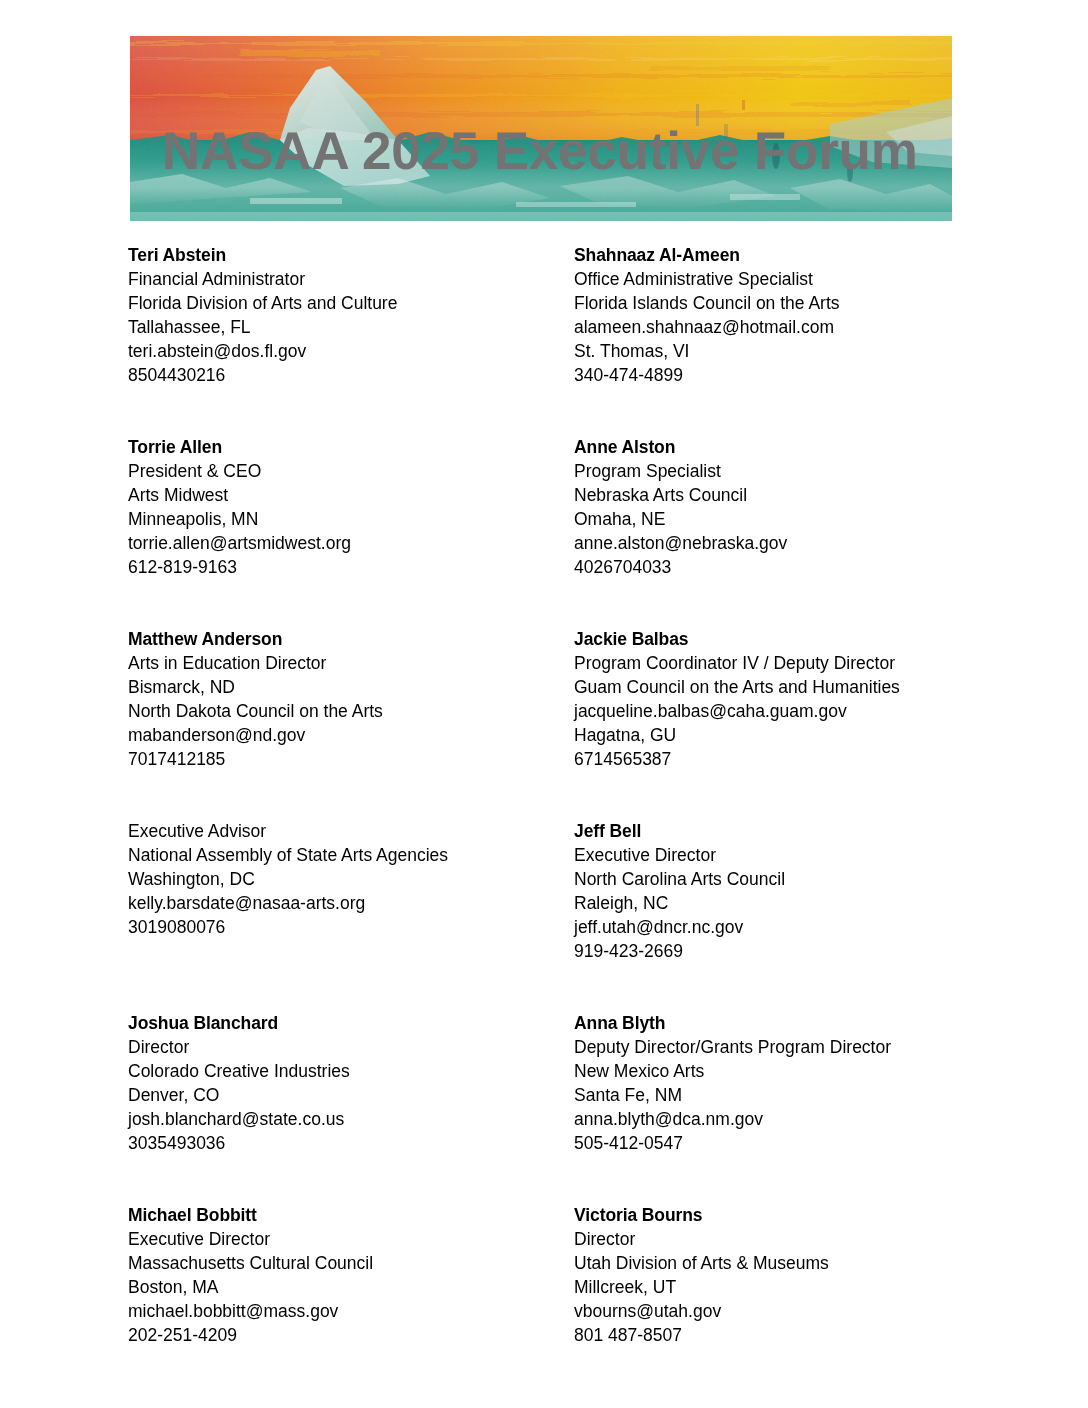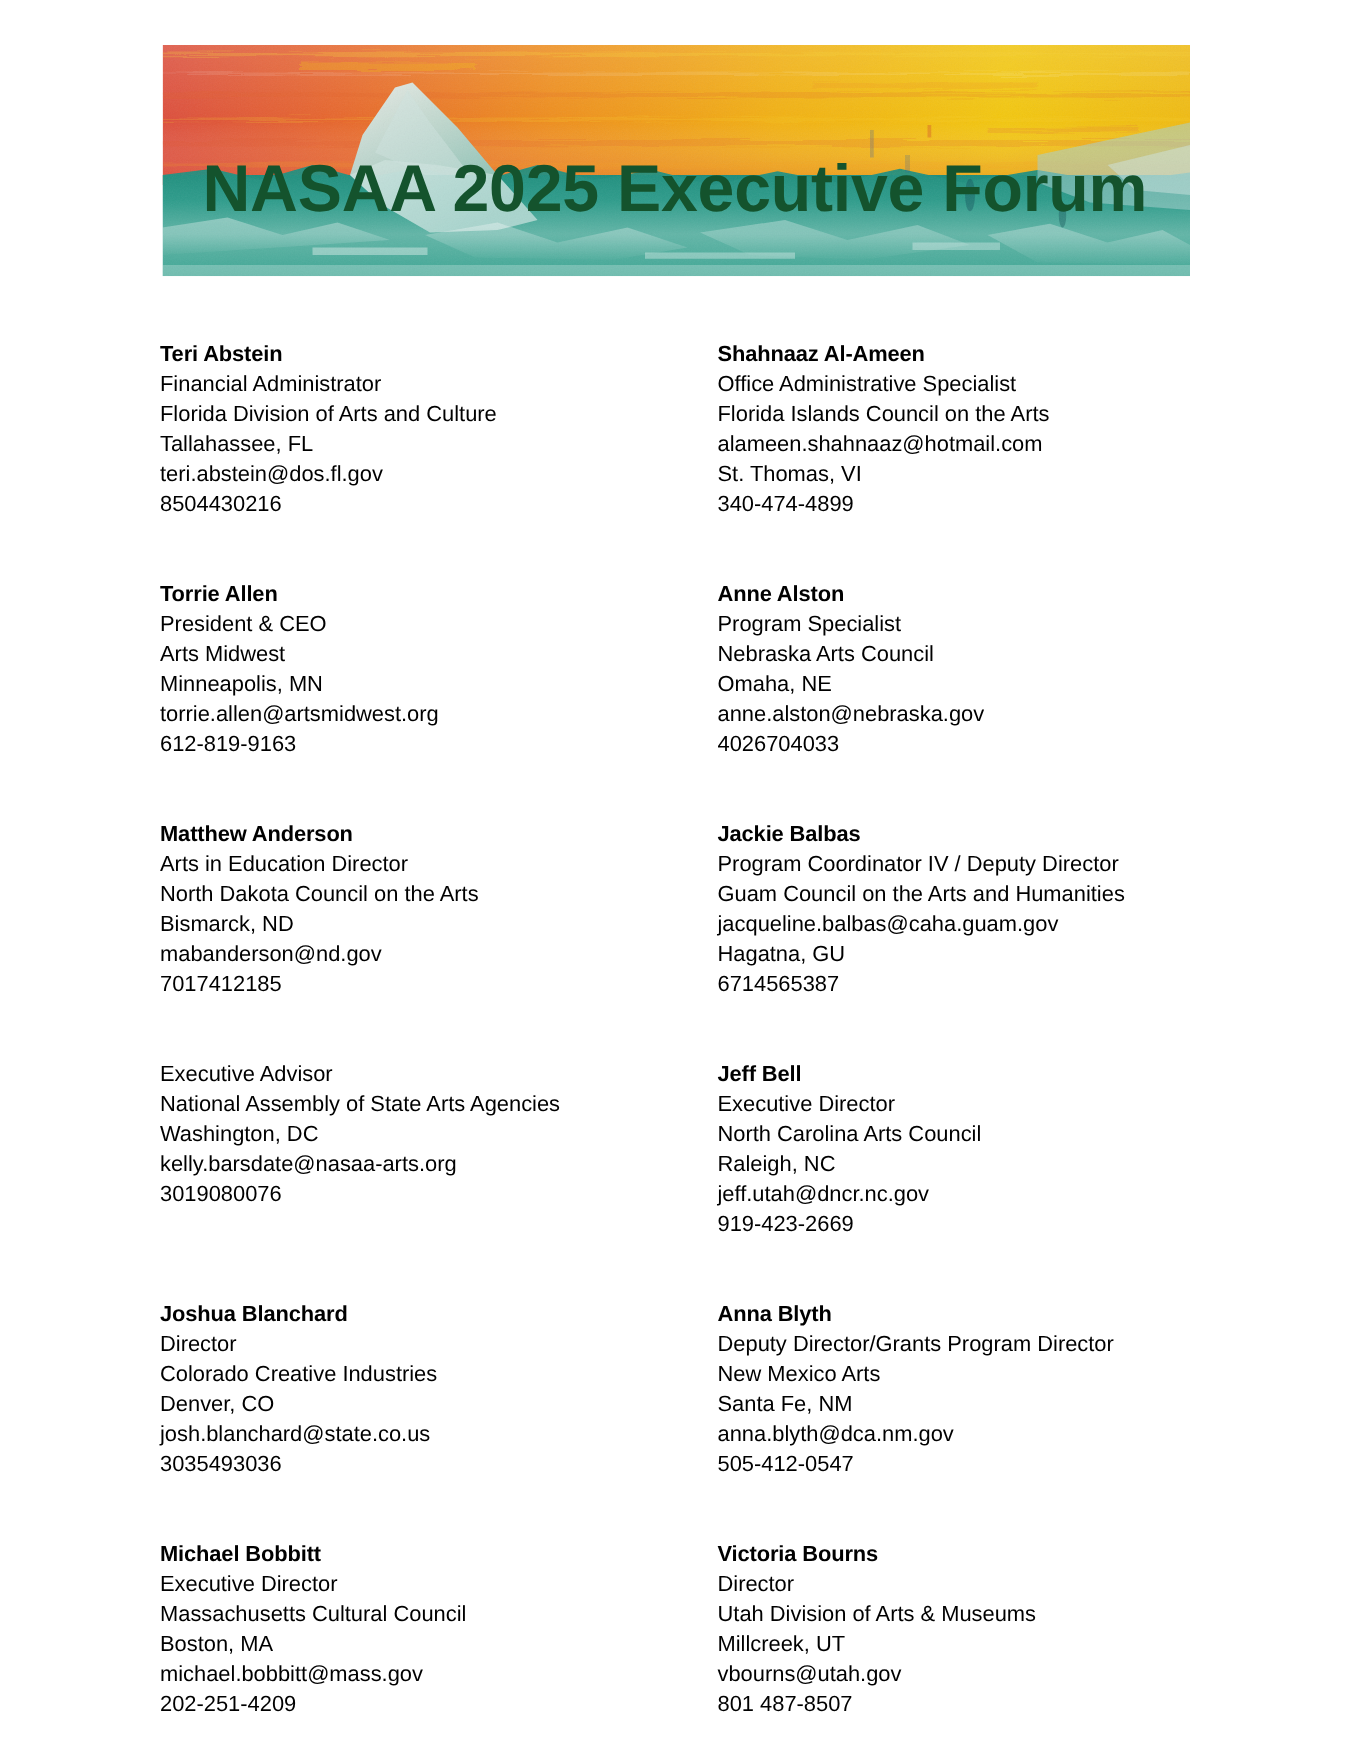--- a/index.html
+++ b/index.html
@@ -39,41 +39,40 @@
   .banner-title {
     position: absolute;
     left: 32px;
     top: 0;
     width: 790px;
     height: 231px;
     display: flex;
     align-items: center;
     font-size: 53px;
     font-weight: bold;
-    color: #14532d;
+    color: #737373;
     letter-spacing: -0.2px;
     white-space: nowrap;
     line-height: 1;
     text-rendering: geometricPrecision;
   }
 
   
   .contacts {
     position: absolute;
     left: 128px;
     top: 243px;
     width: 830px;
     display: grid;
     grid-template-columns: 446px 384px;
     grid-auto-rows: 192px;
   }
   .entry {
     font-size: 17.5px;
     line-height: 24px;
-    margin-top: 28px;
   }
   .entry .name {
     font-weight: bold;
     letter-spacing: -0.1px;
   }
   .entry .line {
     font-weight: normal;
   }
 </style>
 </head>
@@ -211,22 +210,22 @@
       <div class="line">Program Specialist</div>
       <div class="line">Nebraska Arts Council</div>
       <div class="line">Omaha, NE</div>
       <div class="line">anne.alston@nebraska.gov</div>
       <div class="line">4026704033</div>
     </div>
 
     <div class="entry">
       <div class="name">Matthew Anderson</div>
       <div class="line">Arts in Education Director</div>
+      <div class="line">Bismarck, ND</div>
       <div class="line">North Dakota Council on the Arts</div>
-      <div class="line">Bismarck, ND</div>
       <div class="line">mabanderson@nd.gov</div>
       <div class="line">7017412185</div>
     </div>
 
     <div class="entry">
       <div class="name">Jackie Balbas</div>
       <div class="line">Program Coordinator IV / Deputy Director</div>
       <div class="line">Guam Council on the Arts and Humanities</div>
       <div class="line">jacqueline.balbas@caha.guam.gov</div>
       <div class="line">Hagatna, GU</div>

